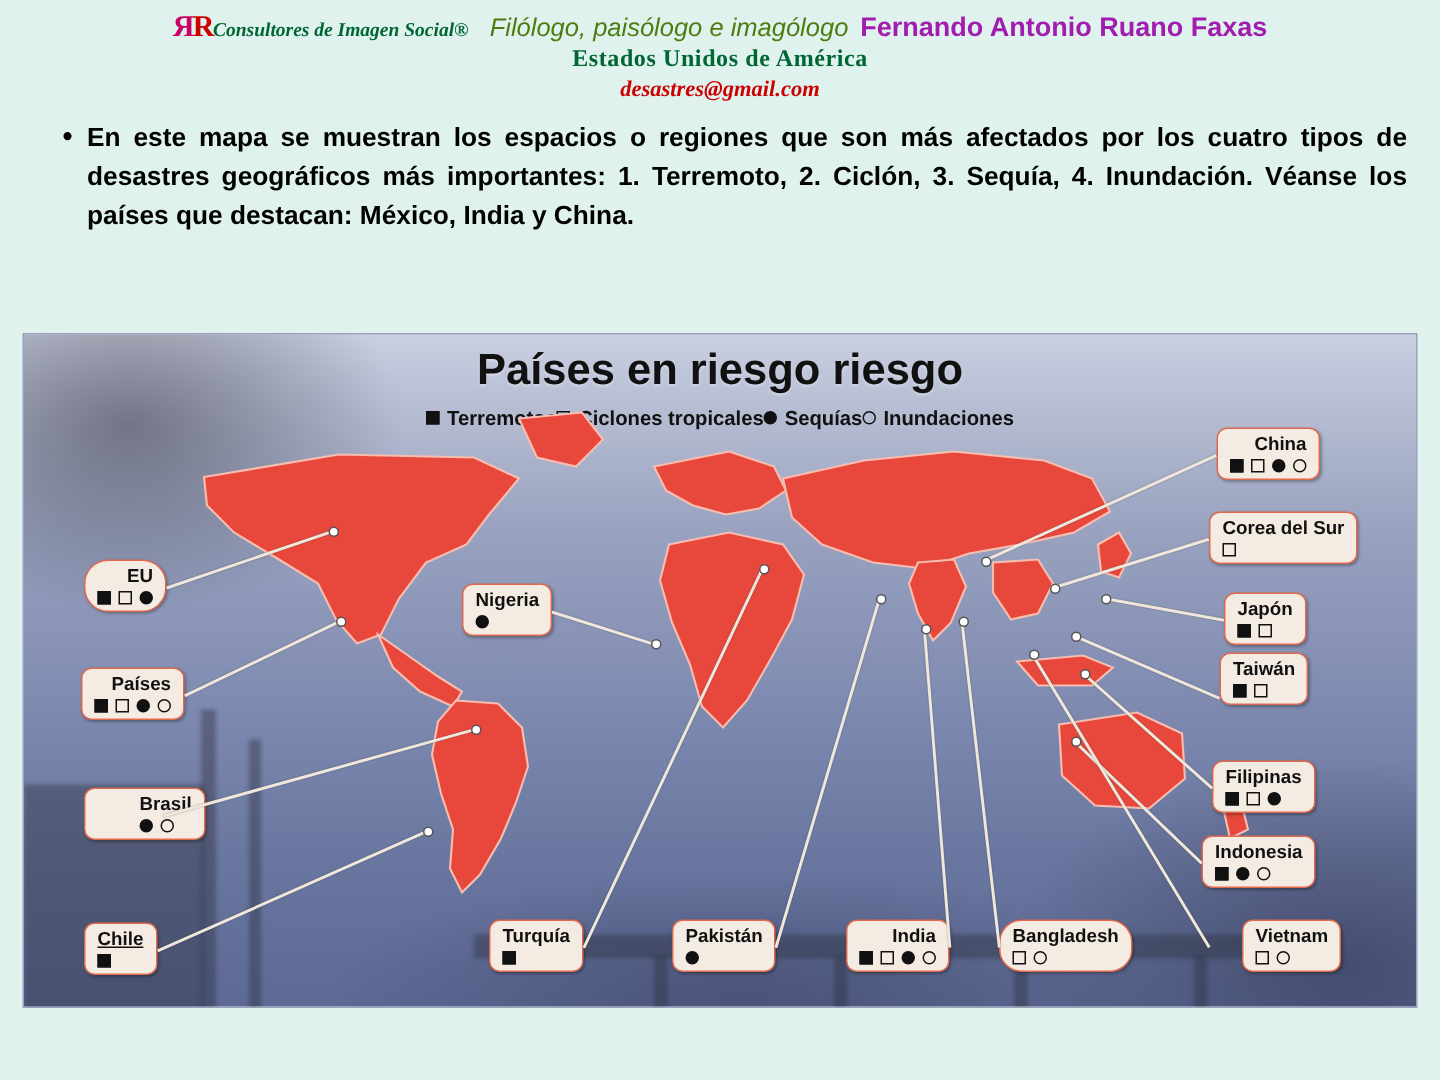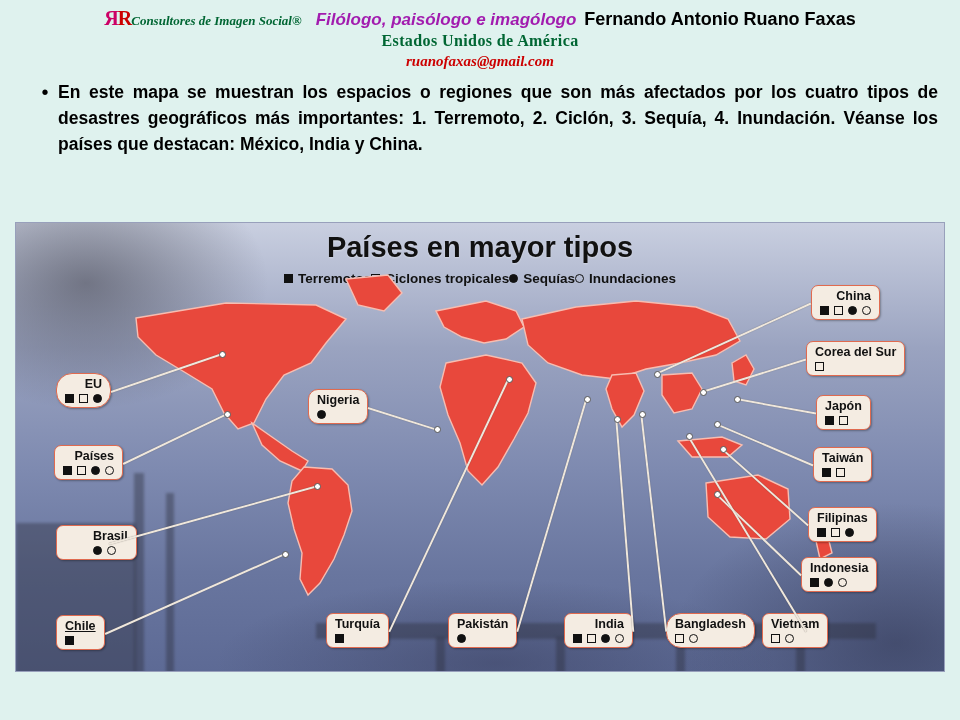--- a/index.html
+++ b/index.html
@@ -45,29 +45,29 @@
     letter-spacing: -1px;
   }
   .logo-text {
     color: #006633;
     font-family: "Liberation Serif", serif;
     font-style: italic;
     font-weight: bold;
     font-size: 13px;
   }
   .hdr-role {
-    color: #a21caf;
+    color: #4d7c0f;
     font-family: "Liberation Sans", sans-serif;
     font-style: italic;
-    font-weight: bold;
+    font-weight: normal;
     font-size: 17px;
     padding-left: 14px;
   }
   .hdr-name {
-    color: #000000;
+    color: #a21caf;
     font-family: "Liberation Sans", sans-serif;
     font-weight: bold;
     font-size: 18px;
     padding-left: 8px;
   }
   .hdr-line2 {
     color: #006633;
     font-family: "Liberation Serif", serif;
     font-weight: bold;
     font-style: italic;
@@ -223,41 +223,41 @@
 </head>
 <body>
 
 <div class="slide">
 
   <div class="header">
     <div class="hdr-line1">
       <span class="logo-r1">Я</span><span class="logo-r2">R</span><span class="logo-text">Consultores de Imagen Social®</span><span class="hdr-role">Filólogo, paisólogo e imagólogo</span><span class="hdr-name">Fernando Antonio Ruano Faxas</span>
     </div>
     <div class="hdr-line3">Estados Unidos de América</div>
-    <div class="hdr-mail">ruanofaxas@gmail.com</div>
+    <div class="hdr-mail">desastres@gmail.com</div>
   </div>
 
   <div class="bullet-block">
     <div class="bullet-dot">•</div>
     <div class="bullet-text">En este mapa se muestran los espacios o regiones que son más afectados por los cuatro tipos de desastres geográficos más importantes: 1. Terremoto, 2. Ciclón, 3. Sequía, 4. Inundación. Véanse los países que destacan: México, India y China.</div>
   </div>
 
 
   <div class="map-figure">
     <div class="photo-haze"></div>
     <div class="pier" style="left:118px;top:250px;width:10px;height:200px;"></div>
     <div class="pier" style="left:150px;top:270px;width:8px;height:180px;"></div>
     <div class="pier" style="left:0px;top:300px;width:120px;height:150px;"></div>
     <div class="pier" style="left:300px;top:400px;width:560px;height:16px;"></div>
     <div class="pier" style="left:420px;top:414px;width:9px;height:36px;"></div>
     <div class="pier" style="left:540px;top:414px;width:9px;height:36px;"></div>
     <div class="pier" style="left:660px;top:414px;width:9px;height:36px;"></div>
     <div class="pier" style="left:780px;top:414px;width:9px;height:36px;"></div>
 
-    <div class="map-title">Países en mayor tipos</div>
+    <div class="map-title">Países en riesgo riesgo</div>
     <div class="map-legend">
         <div class="legend-item">
           <span class="sym sq-filled"></span>
           <span>Terremotos</span>
         </div>
         <div class="legend-item">
           <span class="sym sq-open"></span>
           <span>Ciclones tropicales</span>
         </div>
         <div class="legend-item">
@@ -323,21 +323,21 @@
         <div class="dot-marker" style="left: 684px; top: 166px;"></div>
         <div class="callout" style="left: 800px; top: 172px;">
           <span class="clabel">Japón</span>
           <span class="csyms">
             <span class="sym sq-filled"></span>
             <span class="sym sq-open"></span>
           </span>
         </div>
         <div class="leader" style="left: 800px; top: 189.5px; width: 81.3034px; transform: rotate(-169.727deg);"></div>
         <div class="dot-marker" style="left: 718px; top: 173px;"></div>
-        <div class="callout" style="left: 797px; top: 224px;">
+        <div class="callout" style="left: 797px; top: 212px;">
           <span class="clabel">Taiwán</span>
           <span class="csyms">
             <span class="sym sq-filled"></span>
             <span class="sym sq-open"></span>
           </span>
         </div>
         <div class="leader" style="left: 797px; top: 241.5px; width: 105.505px; transform: rotate(-156.837deg);"></div>
         <div class="dot-marker" style="left: 698px; top: 198px;"></div>
         <div class="callout" style="left: 792px; top: 284px;">
           <span class="clabel">Filipinas</span>
@@ -352,21 +352,21 @@
         <div class="callout" style="left: 785px; top: 334px;">
           <span class="clabel">Indonesia</span>
           <span class="csyms">
             <span class="sym sq-filled"></span>
             <span class="sym ci-filled"></span>
             <span class="sym ci-open"></span>
           </span>
         </div>
         <div class="leader" style="left: 785px; top: 351.5px; width: 117.759px; transform: rotate(-136.204deg);"></div>
         <div class="dot-marker" style="left: 698px; top: 268px;"></div>
-        <div class="callout" style="left: 746px; top: 390px;">
+        <div class="callout" style="left: 812px; top: 390px;">
           <span class="clabel">Vietnam</span>
           <span class="csyms">
             <span class="sym sq-open"></span>
             <span class="sym ci-open"></span>
           </span>
         </div>
         <div class="leader" style="left: 790px; top: 407.5px; width: 228.351px; transform: rotate(-121.114deg);"></div>
         <div class="dot-marker" style="left: 670px; top: 210px;"></div>
         <div class="callout" style="left: 40px; top: 150px; border-radius: 16px;">
           <span class="clabel">EU</span>
@@ -399,21 +399,21 @@
         <div class="leader" style="left: 93px; top: 319.5px; width: 214.838px; transform: rotate(-15.5241deg);"></div>
         <div class="dot-marker" style="left: 298px; top: 260px;"></div>
         <div class="callout" style="left: 40px; top: 392px; text-decoration: underline;">
           <span class="clabel">Chile</span>
           <span class="csyms">
             <span class="sym sq-filled"></span>
           </span>
         </div>
         <div class="leader" style="left: 89px; top: 409.5px; width: 195.86px; transform: rotate(-23.9476deg);"></div>
         <div class="dot-marker" style="left: 266px; top: 328px;"></div>
-        <div class="callout" style="left: 292px; top: 166px; border-radius: 10px;">
+        <div class="callout" style="left: 292px; top: 166px;">
           <span class="clabel">Nigeria</span>
           <span class="csyms">
             <span class="sym ci-filled"></span>
           </span>
         </div>
         <div class="leader" style="left: 352px; top: 183.5px; width: 71.3179px; transform: rotate(17.5457deg);"></div>
         <div class="dot-marker" style="left: 418px; top: 203px;"></div>
         <div class="callout" style="left: 310px; top: 390px;">
           <span class="clabel">Turquía</span>
           <span class="csyms">

